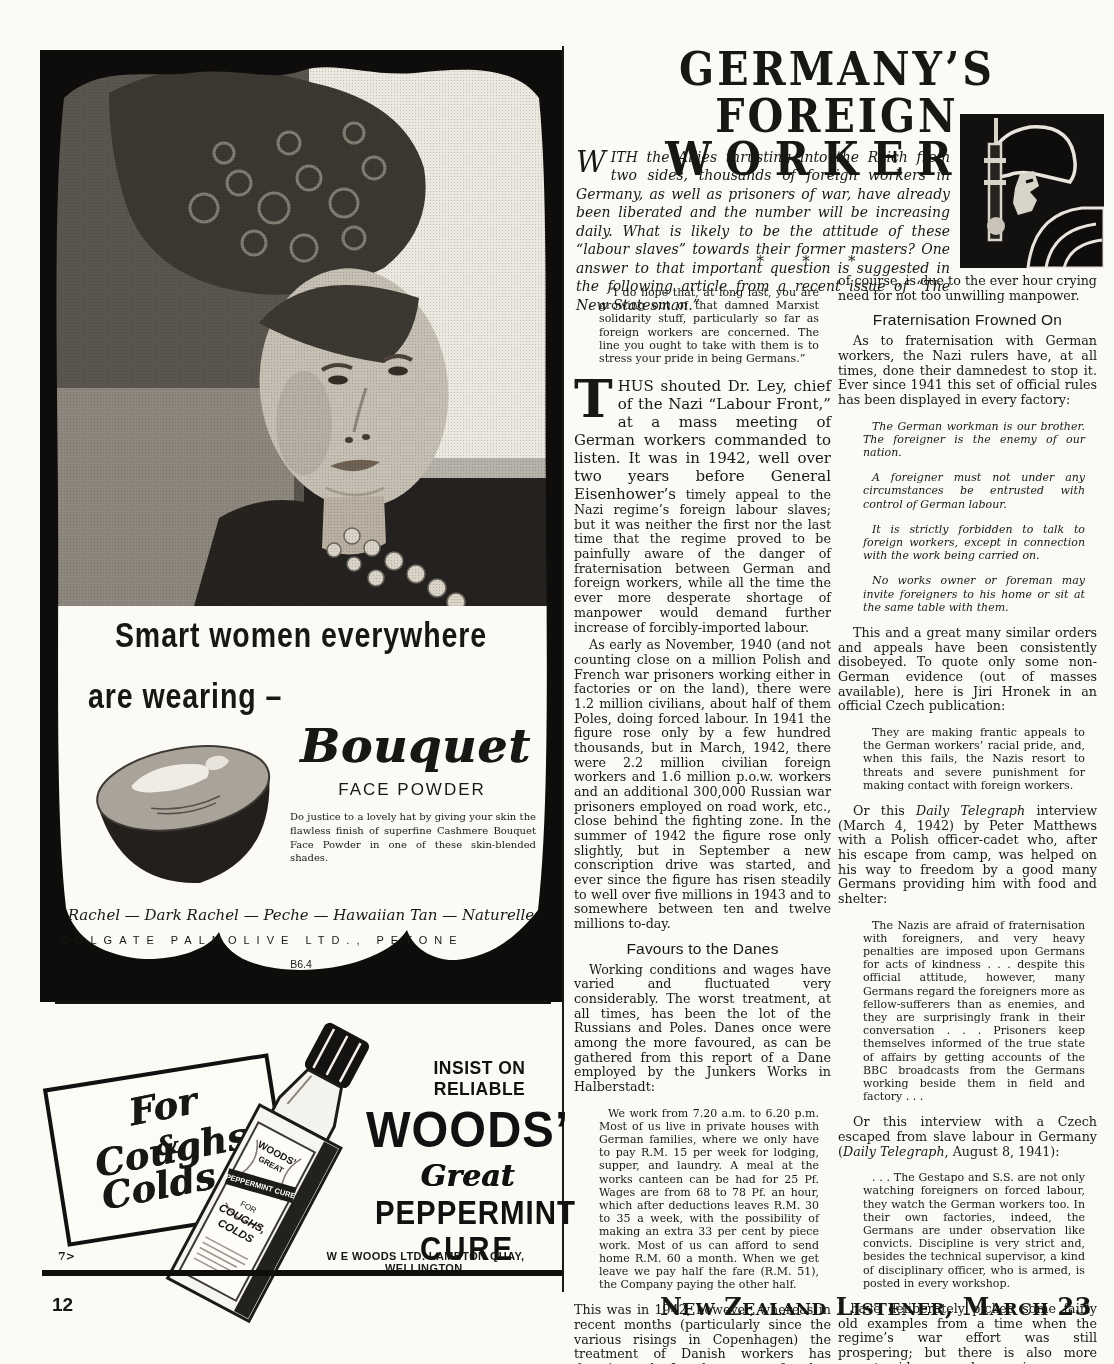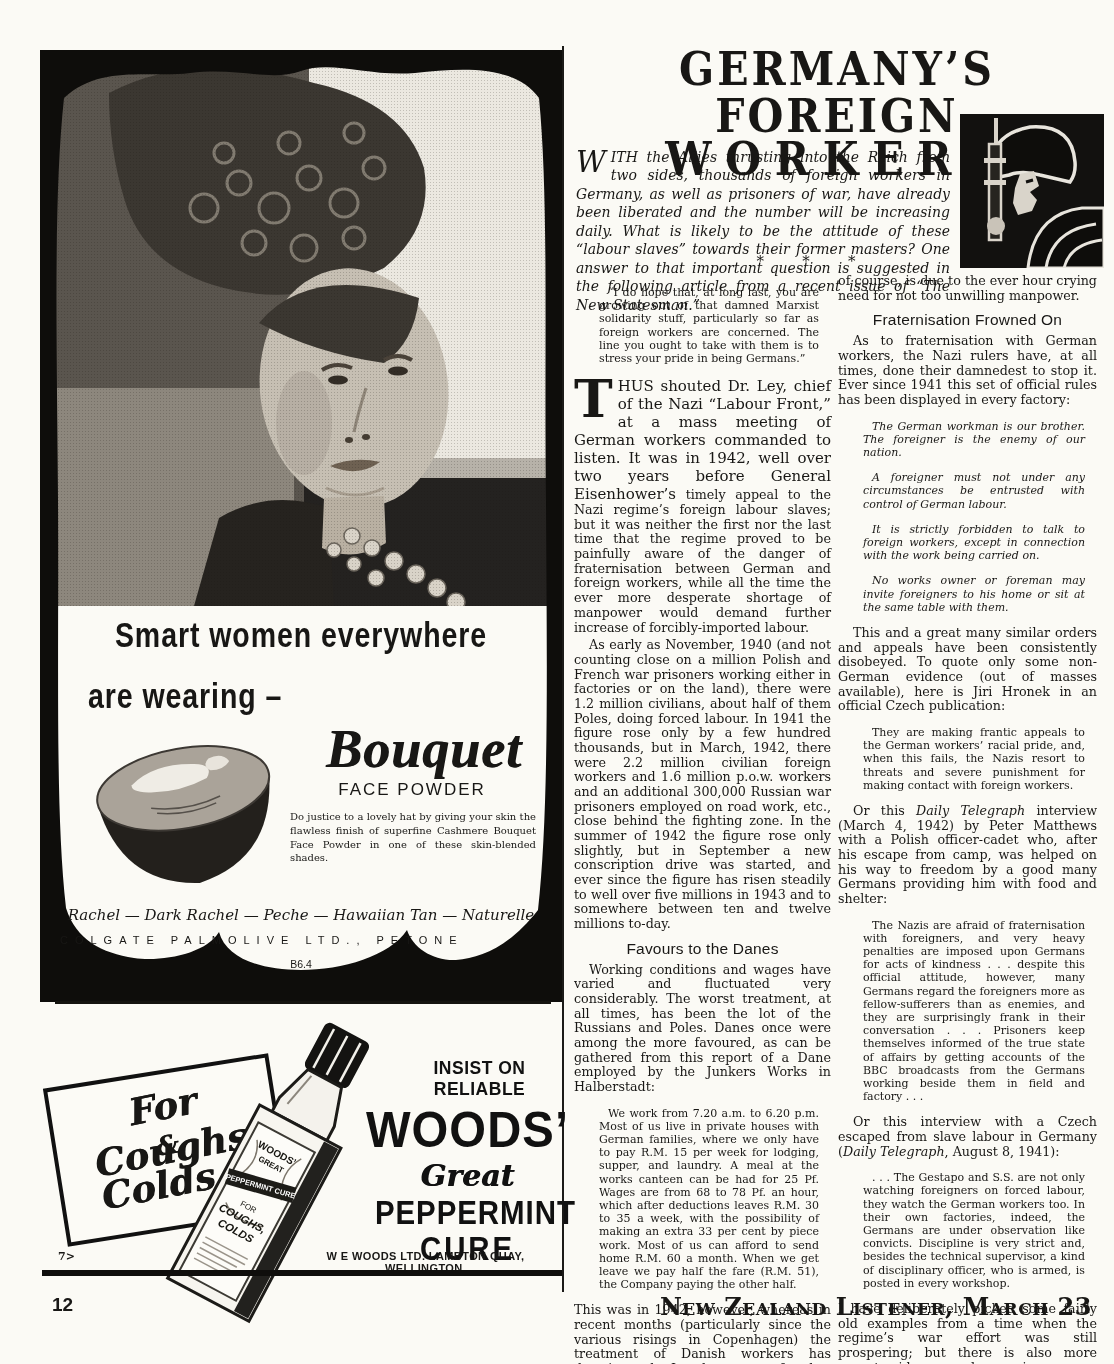--- a/index.html
+++ b/index.html
@@ -19,21 +19,21 @@
   .cash-frame{position:absolute;inset:0;pointer-events:none;}
   .cash-smart{position:absolute;left:20px;top:566px;width:482px;text-align:center;
       font-family:"Liberation Sans",sans-serif;font-weight:700;font-size:31px;letter-spacing:1px;
       transform:scale(.92,1.12);transform-origin:center top;}
   .cash-line2{position:absolute;left:48px;top:612px;width:460px;display:flex;align-items:baseline;margin-top:19px;}
   .cash-wearing{font-family:"Liberation Sans",sans-serif;font-weight:700;font-size:31px;letter-spacing:1px;
       transform:scale(.92,1.12);transform-origin:left bottom;}
   .blackletter{font-family:"DejaVu Serif",serif;font-style:italic;font-weight:bold;
       text-shadow:.7px 0 currentColor;letter-spacing:1px;}
   .cash-brand1{font-size:47px;margin-left:14px;}
-  .cash-brand2{position:absolute;left:260px;top:668px;width:248px;text-align:center;font-size:54px;font-family:Liberation Serif, serif;}
+  .cash-brand2{position:absolute;left:260px;top:668px;width:248px;text-align:left;font-size:47px;}
   .cash-powder{position:absolute;left:42px;top:668px;}
   .cash-product{position:absolute;left:252px;top:730px;width:240px;text-align:center;
       font-family:"Liberation Sans",sans-serif;font-size:17px;letter-spacing:2px;}
   .cash-body{position:absolute;left:250px;top:760px;width:246px;font-size:10px;line-height:1.38;text-align:justify;}
   .cash-shades{position:absolute;left:20px;top:856px;width:482px;text-align:center;
       font-style:italic;font-size:15px;}
   .cash-company{position:absolute;left:20px;top:884px;width:482px;text-align:left;
       font-family:"Liberation Sans",sans-serif;font-weight:400;font-size:11px;letter-spacing:7px;}
   .cash-code{position:absolute;left:20px;top:908px;width:482px;text-align:center;
       font-family:"Liberation Sans",sans-serif;font-size:10.5px;}

